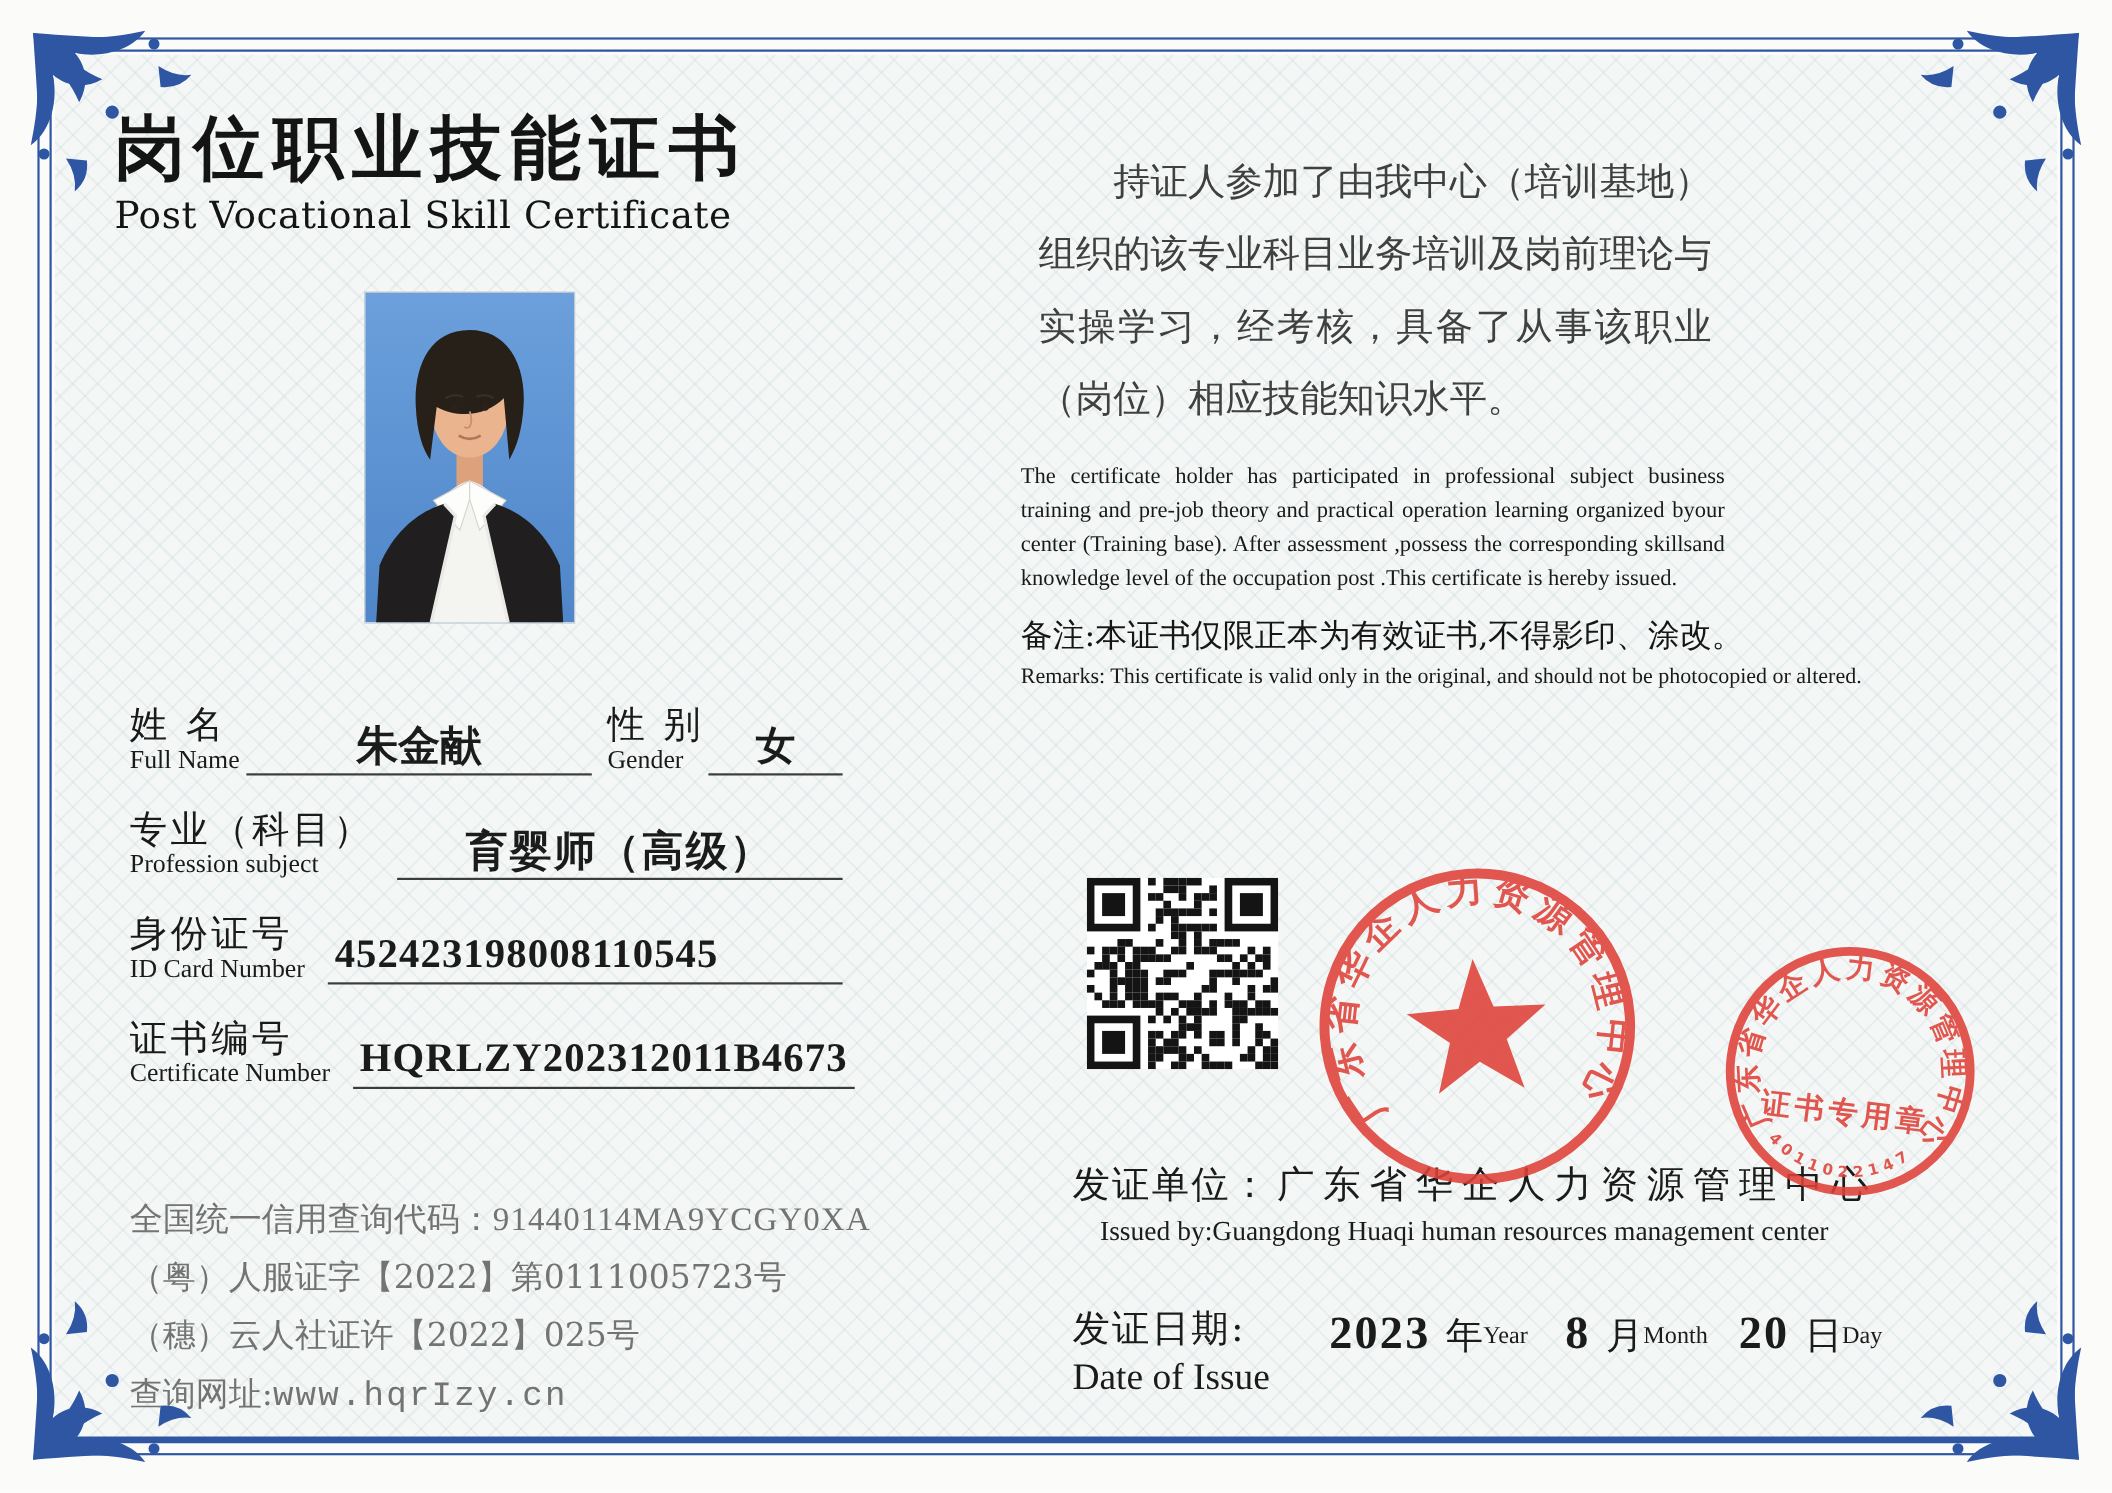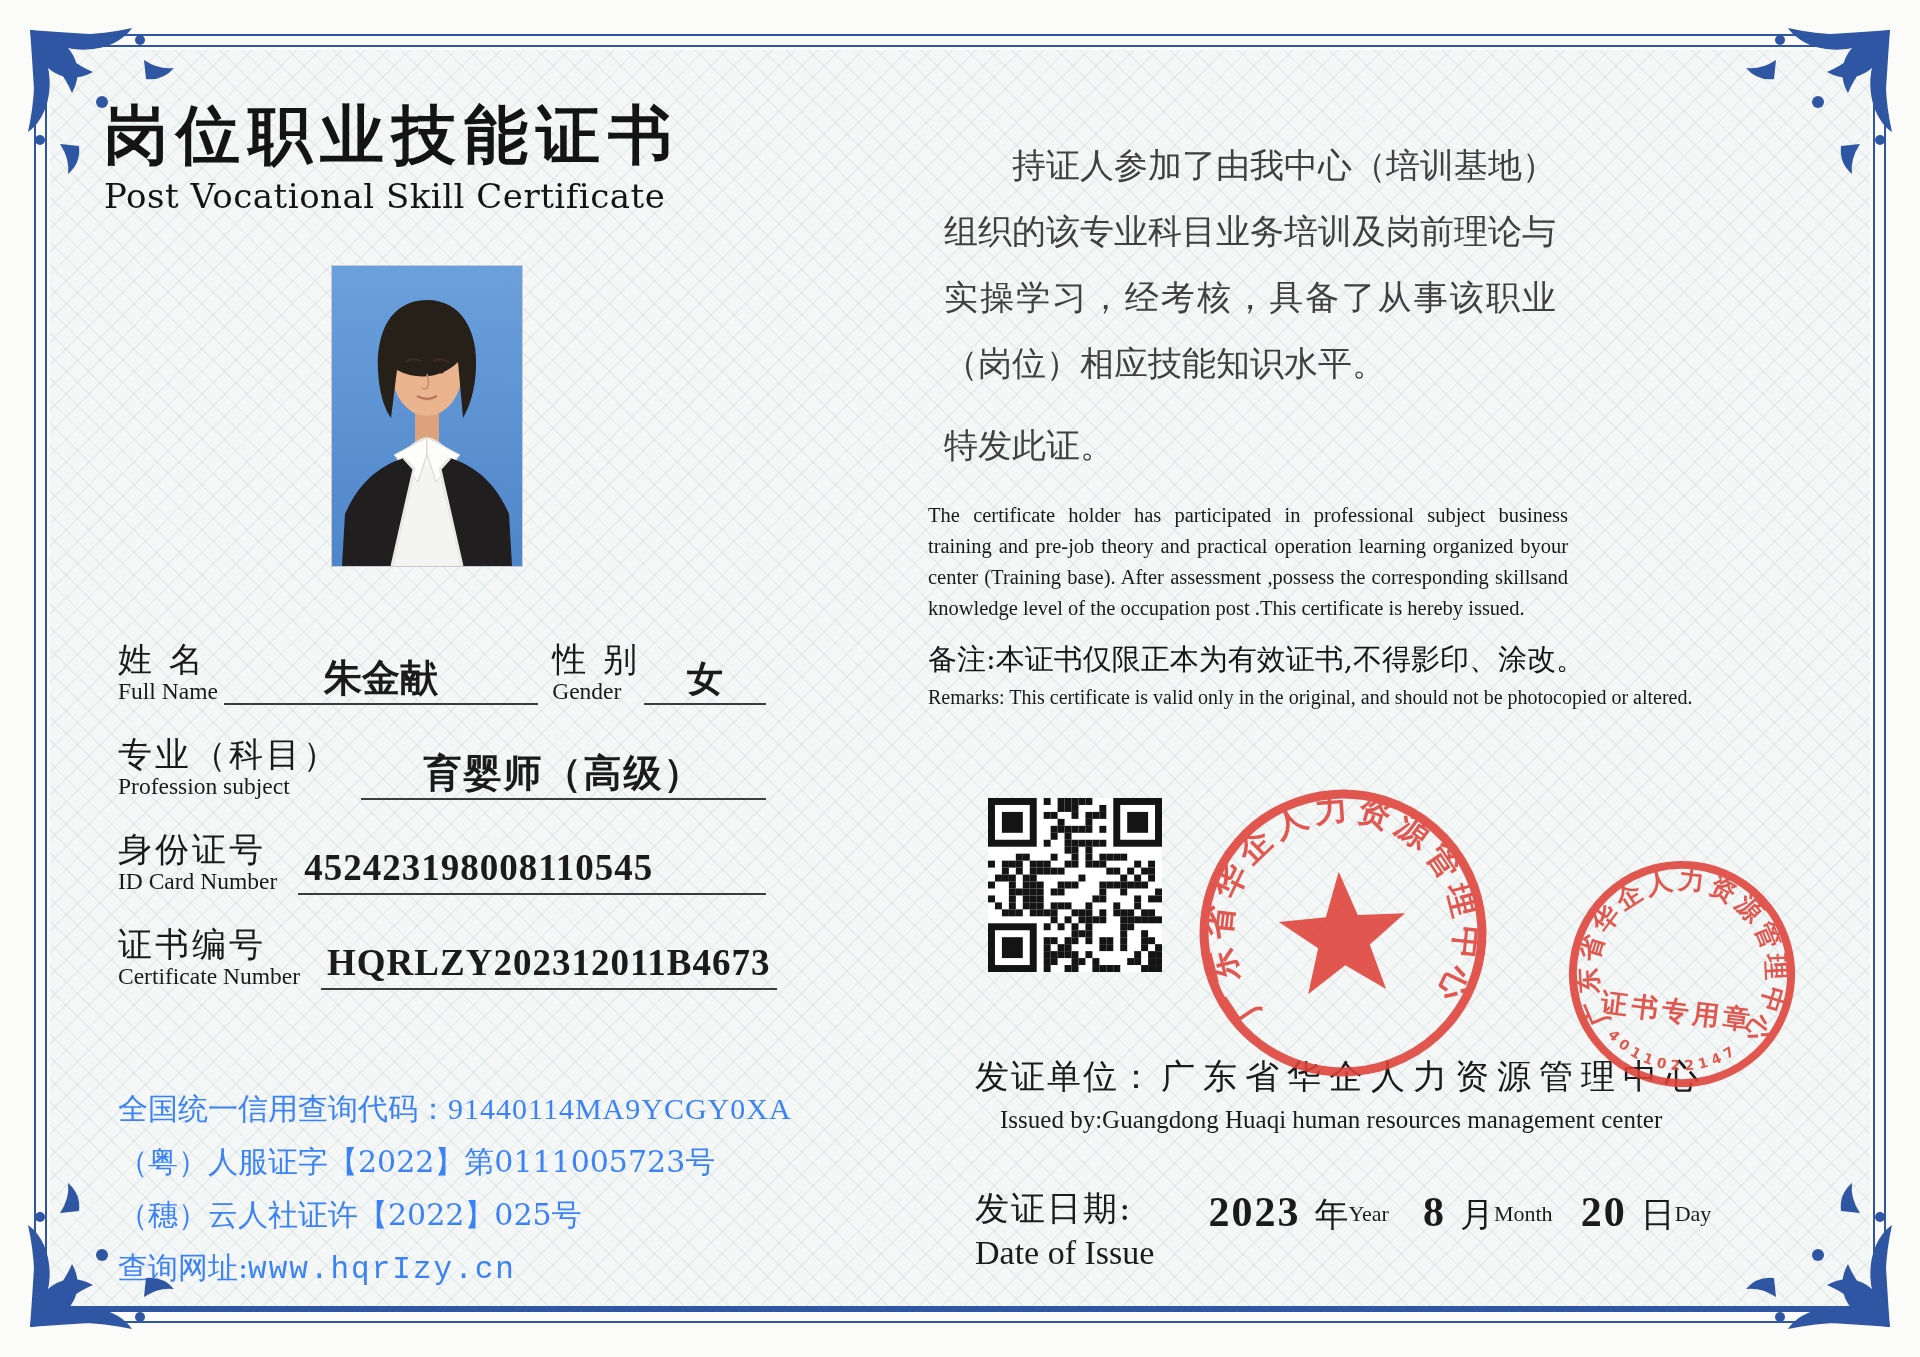--- a/index.html
+++ b/index.html
@@ -33,21 +33,21 @@
   .flabel .cn{font-size:34px;letter-spacing:3px;line-height:1.15;color:#1a1a1a;}
   .flabel .en{font-size:23.5px;line-height:1.1;color:#1a1a1a;font-family:"Liberation Serif","DejaVu Serif",serif;}
   .fvalue{border-bottom:2.5px solid #3c3c3c;text-align:center;font-weight:700;
           font-size:38px;padding:0 6px 4px 6px;line-height:1.1;}
   .v-name{flex:1 1 auto;margin-left:6px;}
   .v-gender{flex:0 0 110px;margin-left:4px;font-size:36px;}
   .lbl-gender{margin-left:14px;}
   .v-prof{flex:1 1 auto;margin-left:4px;letter-spacing:2px;}
   .v-num{flex:1 1 auto;margin-left:4px;text-align:left;font-size:37px;font-weight:700;letter-spacing:1px;
          font-family:"Liberation Serif","DejaVu Serif",serif;}
-  .left-info{position:absolute;left:118px;top:1082px;width:720px;font-size:30px;line-height:53px;z-index:3;color:#3b82f6;}
+  .left-info{position:absolute;left:118px;top:1082px;width:720px;font-size:30px;line-height:53px;z-index:3;color:#737373;}
   .left-info .num{font-family:"Liberation Serif","DejaVu Serif",serif;letter-spacing:1px;}
   .left-info .url{font-family:"Liberation Mono","DejaVu Sans Mono",monospace;font-size:31px;letter-spacing:2px;}
   
   .right-col{position:absolute;left:928px;top:116px;width:645px;z-index:3;}
   .para-cn{width:612px;font-size:34px;line-height:66px;text-align:justify;color:#404040;margin:16px;}
   .para-cn.first{text-indent:2em;}
   .para-en{width:640px;font-size:20.5px;line-height:31px;text-align:justify;margin:22px 0 0 0;
            font-family:"Liberation Serif","DejaVu Serif",serif;color:#191919;}
   .remarks-cn{margin-top:16px;font-size:29px;white-space:nowrap;color:#161616;}
   .remarks-en{margin-top:6px;font-size:20px;white-space:nowrap;
@@ -206,21 +206,20 @@
 
   <div class="left-info">
     <div><span>全国统一信用查询代码：</span><span class="num">91440114MA9YCGY0XA</span></div>
     <div>（粤）人服证字【2022】第0111005723号</div>
     <div>（穗）云人社证许【2022】025号</div>
     <div><span>查询网址:</span><span class="url">www.hqrIzy.cn</span></div>
   </div>
 
   <div class="right-col">
     <p class="para-cn first">持证人参加了由我中心（培训基地）组织的该专业科目业务培训及岗前理论与实操学习，经考核，具备了从事该职业（岗位）相应技能知识水平。</p>
-    <p class="para-cn" style="margin-top:2px;">特发此证。</p>
     <p class="para-en">The certificate holder has participated in professional subject business training and pre-job theory and practical operation learning organized byour center (Training base). After assessment ,possess the corresponding skillsand knowledge level of the occupation post .This certificate is hereby issued.</p>
     <div class="remarks-cn">备注:本证书仅限正本为有效证书,不得影印、涂改。</div>
     <div class="remarks-en">Remarks: This certificate is valid only in the original, and should not be photocopied or altered.</div>
   </div>
 
   <div class="qr"><svg viewBox="0 0 175 175" width="100%" height="100%">
         <rect width="175" height="175" fill="#fff"></rect>
         <rect x="56" y="0" width="7" height="7" fill="#141414"></rect>
         <rect x="70" y="0" width="7" height="7" fill="#141414"></rect>
         <rect x="77" y="0" width="7" height="7" fill="#141414"></rect>

